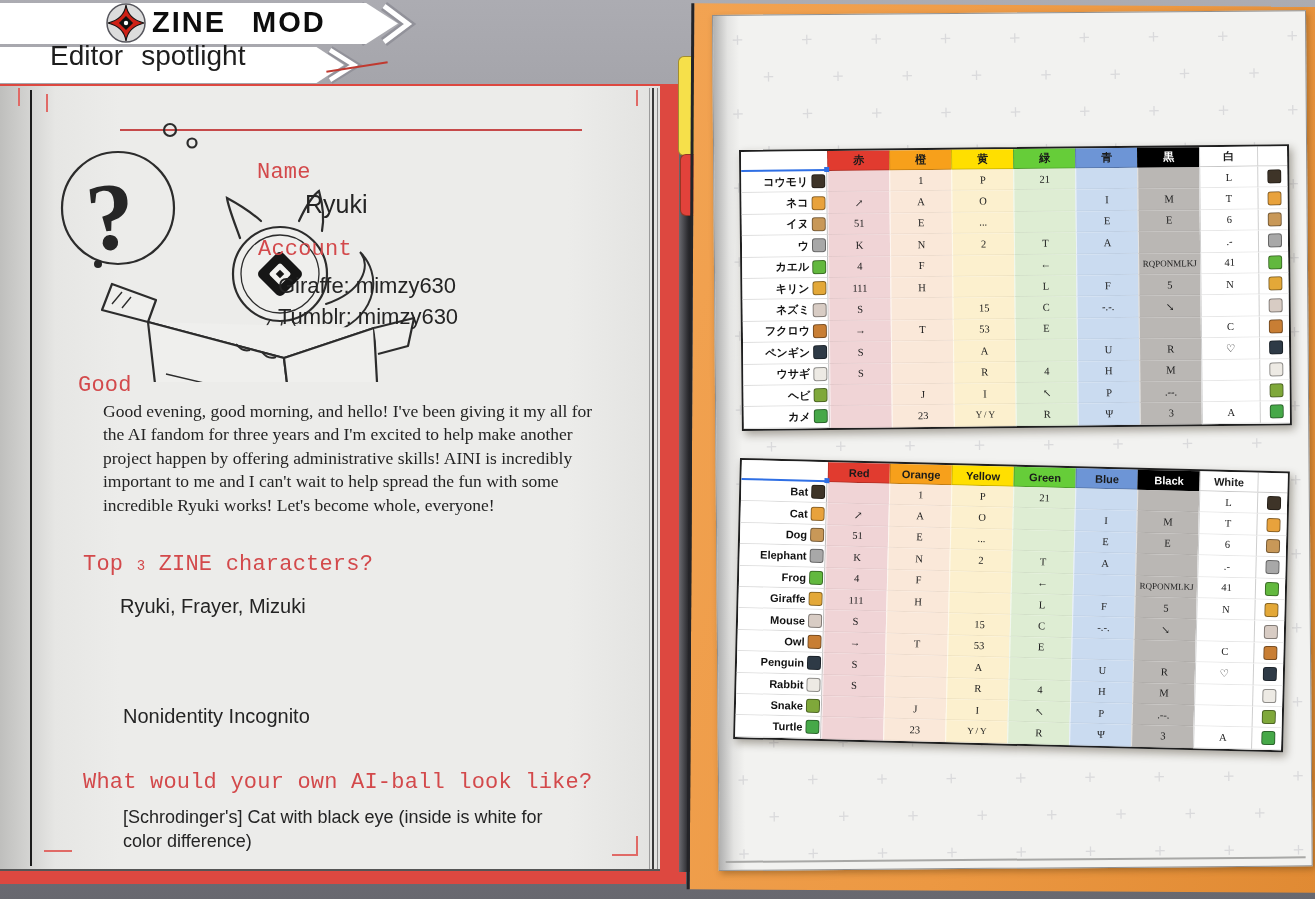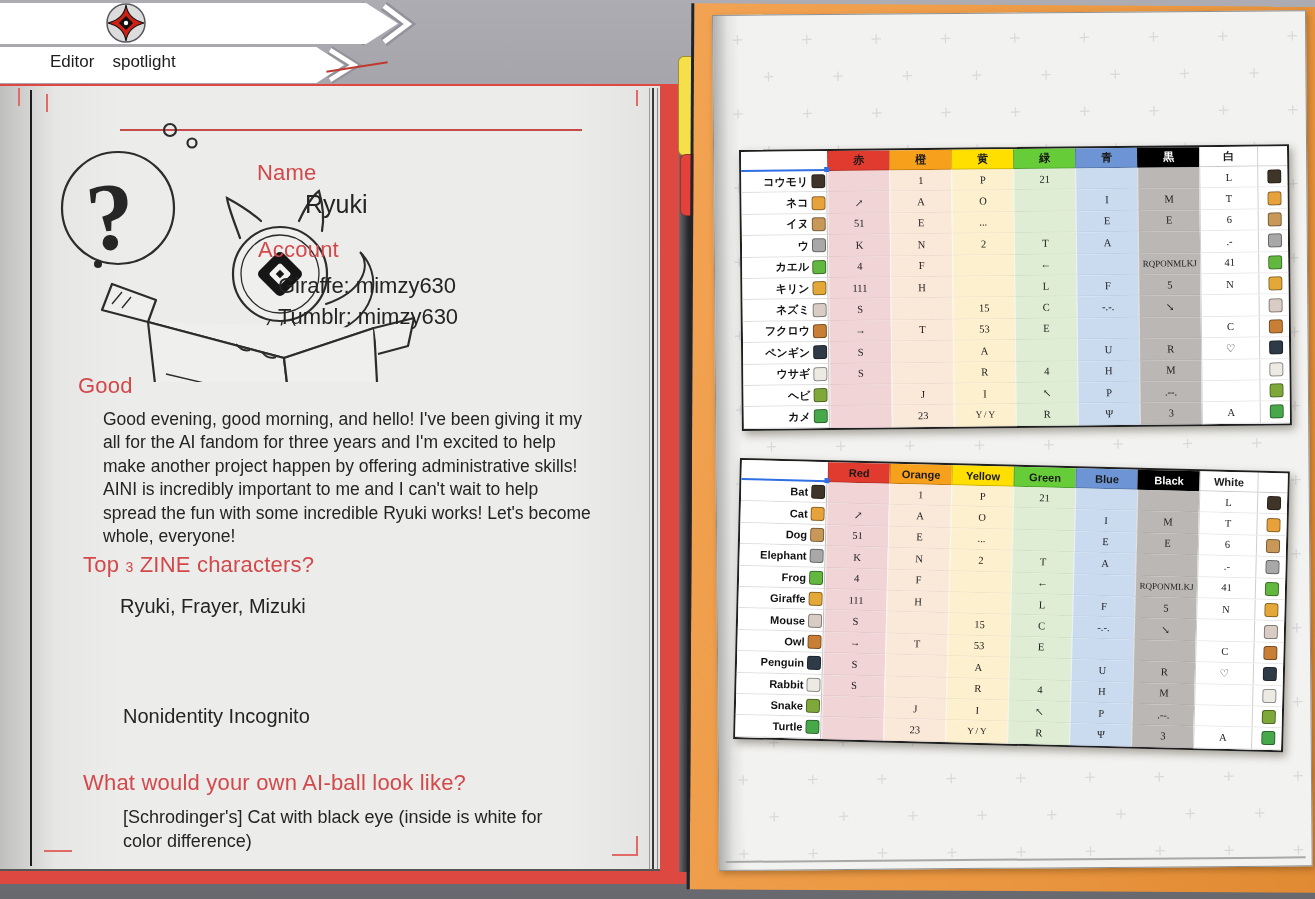--- a/index.html
+++ b/index.html
@@ -8,34 +8,34 @@
          font-family:"Liberation Sans","DejaVu Sans",sans-serif;}
   
   .left-book{position:absolute;left:0;top:84px;width:686px;height:800px;background:#DD4840;}
   .left-paper{position:absolute;left:0;top:2px;right:26px;bottom:13px;
       background:linear-gradient(90deg,#bfbfbd 0,#e6e6e4 55px,#ececea 120px,#ececea 86%,#e2e2e0 100%);
       border-bottom:2px solid #555;}
   .edge-line{position:absolute;top:4px;bottom:15px;width:2px;background:#3a3a3a;}
   .margin-line{position:absolute;left:30px;top:6px;bottom:18px;width:2px;background:#1c1c1c;}
   .crop{position:absolute;background:#e06a66;}
   .red-rule{position:absolute;left:120px;top:45px;width:462px;height:2px;background:#c64a4a;}
-  .h-red{position:absolute;color:#D3494B;font-size:22px;letter-spacing:.2px;}
+  .h-red{position:absolute;color:#D3494B;font-size:22px;letter-spacing:.2px;font-family:Liberation Mono, monospace;}
   .t-dark{position:absolute;color:#242424;}
   .about-par{font-size:17.5px;line-height:23.4px;width:492px;}
   .small3{font-size:14px;}
   
   .banner1{position:absolute;left:0;top:3px;width:398px;height:41px;background:#fff;
       clip-path:polygon(0 0,92% 0,100% 50%,92% 100%,0 100%);
       filter:drop-shadow(0 2px 2px rgba(40,40,46,.55));z-index:30;}
   .banner2{position:absolute;left:0;top:47px;width:344px;height:36px;background:#fff;
       clip-path:polygon(0 0,92% 0,100% 50%,92% 100%,0 100%);
       filter:drop-shadow(0 2px 2px rgba(40,40,46,.45));z-index:30;}
   .banner-title{position:absolute;left:152px;top:6px;font-size:29px;font-weight:bold;color:#0d0d0d;letter-spacing:2px;z-index:31;}
   .banner-title .w2{margin-left:26px;}
-  .banner-sub{position:absolute;left:50px;top:52px;font-size:17px;color:#1d1d1d;z-index:31;}
+  .banner-sub{position:absolute;left:50px;top:40px;font-size:28px;color:#1d1d1d;z-index:31;}
   .banner-sub .w2{margin-left:18px;}
   .chev{position:absolute;z-index:29;}
   .red-slash{position:absolute;left:326px;top:66px;width:62px;height:2px;background:#c0392f;transform:rotate(-9deg);z-index:32;}
   
   .gap-strip{position:absolute;left:679px;top:60px;width:13px;height:812px;background:linear-gradient(90deg,#6a6a70,#2a2a2e 70%,#1c1c1e);}
   .tab{position:absolute;border:1px solid rgba(60,40,10,.45);border-radius:6px 0 0 6px;}
   .tab-yellow{left:678px;top:56px;width:22px;height:98px;background:#F6E04A;}
   .tab-red{left:680px;top:154px;width:20px;height:60px;background:#E2423B;}
   .right-book{position:absolute;left:689px;top:5px;width:628px;height:886px;
       background:linear-gradient(105deg,#F2A352,#EC9842 55%,#E08A33);
@@ -125,21 +125,21 @@
       <text x="46" y="136" font-size="96" font-weight="bold" fill="#262626" transform="rotate(-6 78 96)" font-family="Liberation Serif, DejaVu Serif, serif">?</text>
       <circle cx="58" cy="152" r="4" fill="#262626"></circle>
     </svg>
 
     <div class="h-red" style="left:257px;top:76px;">Name</div>
     <div class="t-dark" style="left:305px;top:106px;font-size:25px;">Ryuki</div>
     <div class="h-red" style="left:258px;top:153px;">Account</div>
     <div class="t-dark" style="left:278px;top:189px;font-size:22px;">Giraffe:  mimzy630</div>
     <div class="t-dark" style="left:278px;top:220px;font-size:22px;">Tumblr:  mimzy630</div>
     <div class="h-red" style="left:78px;top:289px;">Good</div>
-    <div class="t-dark about-par" style="left:103px;top:324px;">Good evening, good morning, and hello! I've been giving it my all for the AI fandom for three years and I'm excited to help make another project happen by offering administrative skills! AINI is incredibly important to me and I can't wait to help spread the fun with some incredible Ryuki works! Let's become whole, everyone!</div>
+    <div class="t-dark about-par" style="left:103px;top:316px;font-family:Liberation Serif, serif;">Good evening, good morning, and hello! I've been giving it my all for the AI fandom for three years and I'm excited to help make another project happen by offering administrative skills! AINI is incredibly important to me and I can't wait to help spread the fun with some incredible Ryuki works! Let's become whole, everyone!</div>
     <div class="h-red" style="left:83px;top:468px;">
       <span>Top</span> <span class="small3">3</span> <span>ZINE characters?</span>
     </div>
     <div class="t-dark" style="left:120px;top:511px;font-size:20px;">Ryuki, Frayer, Mizuki</div>
     <div class="t-dark" style="left:123px;top:621px;font-size:20px;">Nonidentity Incognito</div>
     <div class="h-red" style="left:83px;top:686px;">What would your own AI-ball look like?</div>
     <div class="t-dark" style="left:123px;top:721px;font-size:18px;line-height:24px;width:462px;">[Schrodinger's] Cat with black eye (inside is white for color difference)</div>
   </div>
 
   <div class="gap-strip"></div>
@@ -476,16 +476,19 @@
   </svg>
   <div class="banner1"></div>
   <div class="banner2"></div>
   <div class="red-slash"></div>
   <svg style="position:absolute;left:104px;top:1px;z-index:31;" width="44" height="44" viewBox="0 0 44 44">
     <circle cx="22" cy="22" r="19" fill="#DCDCDC" stroke="#55555c" stroke-width="1.5"></circle>
     <path d="M22,4 Q24,18 40,22 Q24,26 22,40 Q20,26 4,22 Q20,18 22,4 Z" fill="#CE2015" stroke="#141414" stroke-width="1.2"></path>
     <rect x="17" y="17" width="10" height="10" transform="rotate(45 22 22)" fill="#101010"></rect>
     <circle cx="22" cy="22" r="2.2" fill="#ffffff"></circle>
   </svg>
+  <div class="banner-title">
+    <span>ZINE</span><span class="w2">MOD</span>
+  </div>
   <div class="banner-sub">
     <span>Editor</span><span class="w2">spotlight</span>
   </div>
 </div>
 
 </body></html>

